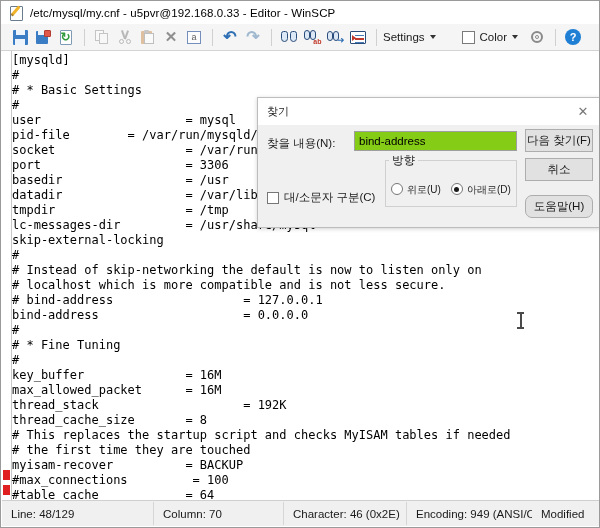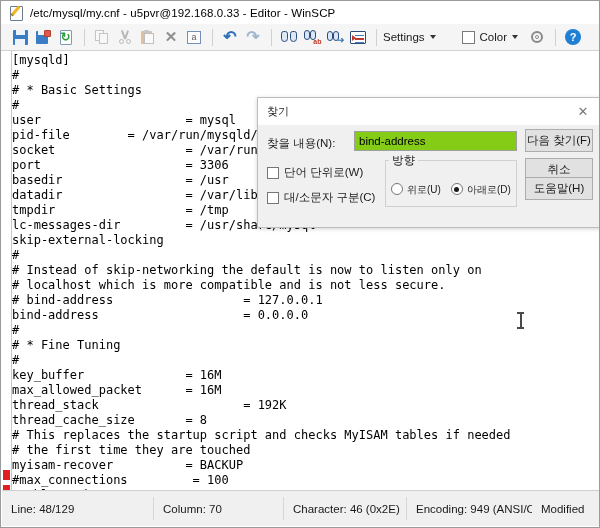--- a/index.html
+++ b/index.html
@@ -184,21 +184,21 @@
     width: 7px; height: 17px;
     pointer-events: none;
   }
   .ibeam .stem { position:absolute; left:3px; top:2px; width:1.5px; height:13px; background:#4a4a4a;}
   .ibeam .top  { position:absolute; left:0; top:0; width:7px; height:2px; background:#4a4a4a;}
   .ibeam .bot  { position:absolute; left:0; bottom:0; width:7px; height:2px; background:#4a4a4a;}
 
   
   .statusbar {
     position: absolute; left: 1px; bottom: 1px;
-    width: 597px; height: 36px;
+    width: 597px; height: 26px;
     background: #f0f0f0;
     border-top: 1px solid #cfcfcf;
     display: flex; align-items: center;
     box-sizing: border-box;
     font-size: 11.5px; color: #1a1a1a; justify-content: center;
   }
   .sb-cell {
     height: 23px;
     display: flex; align-items: center;
     padding-left: 9px;
@@ -318,21 +318,21 @@
     width: 68px; height: 23px;
     background: #e1e1e1;
     border: 1px solid #adadad;
     box-sizing: border-box;
     display: flex; align-items: center; justify-content: center;
     font-size: 11.5px; color: #1a1a1a;
     white-space: nowrap;
   }
   .dlg-btn.b1 { top: 31px; }
   .dlg-btn.b2 { top: 60px; }
-  .dlg-btn.b3 { top: 79px; }
+  .dlg-btn.b3 { top: 97px; border-radius: 7px; }
 </style>
 </head>
 <body>
 
 <div id="app">
 
   <div class="titlebar">
     <div class="title-icon">
       <div class="sheet"></div>
         <div class="pencil"></div>
@@ -468,24 +468,20 @@
   <div class="dialog">
     <div class="dlg-title">
       <span class="t">찾기</span>
       <div class="dlg-close">✕</div>
     </div>
     <div class="dlg-body"></div>
 
     <div class="fld-label">찾을 내용(N):</div>
     <div class="fld-input">bind-address</div>
 
-    <div class="chk-row r1">
-      <span class="chkbox"></span>
-      <span>단어 단위로(W)</span>
-    </div>
     <div class="chk-row r2">
       <span class="chkbox"></span>
       <span>대/소문자 구분(C)</span>
     </div>
 
     <div class="group"></div>
     <div class="group-title">방향</div>
     <div class="radio-row">
       <span class="radio"></span>
       <span>위로(U)</span>

